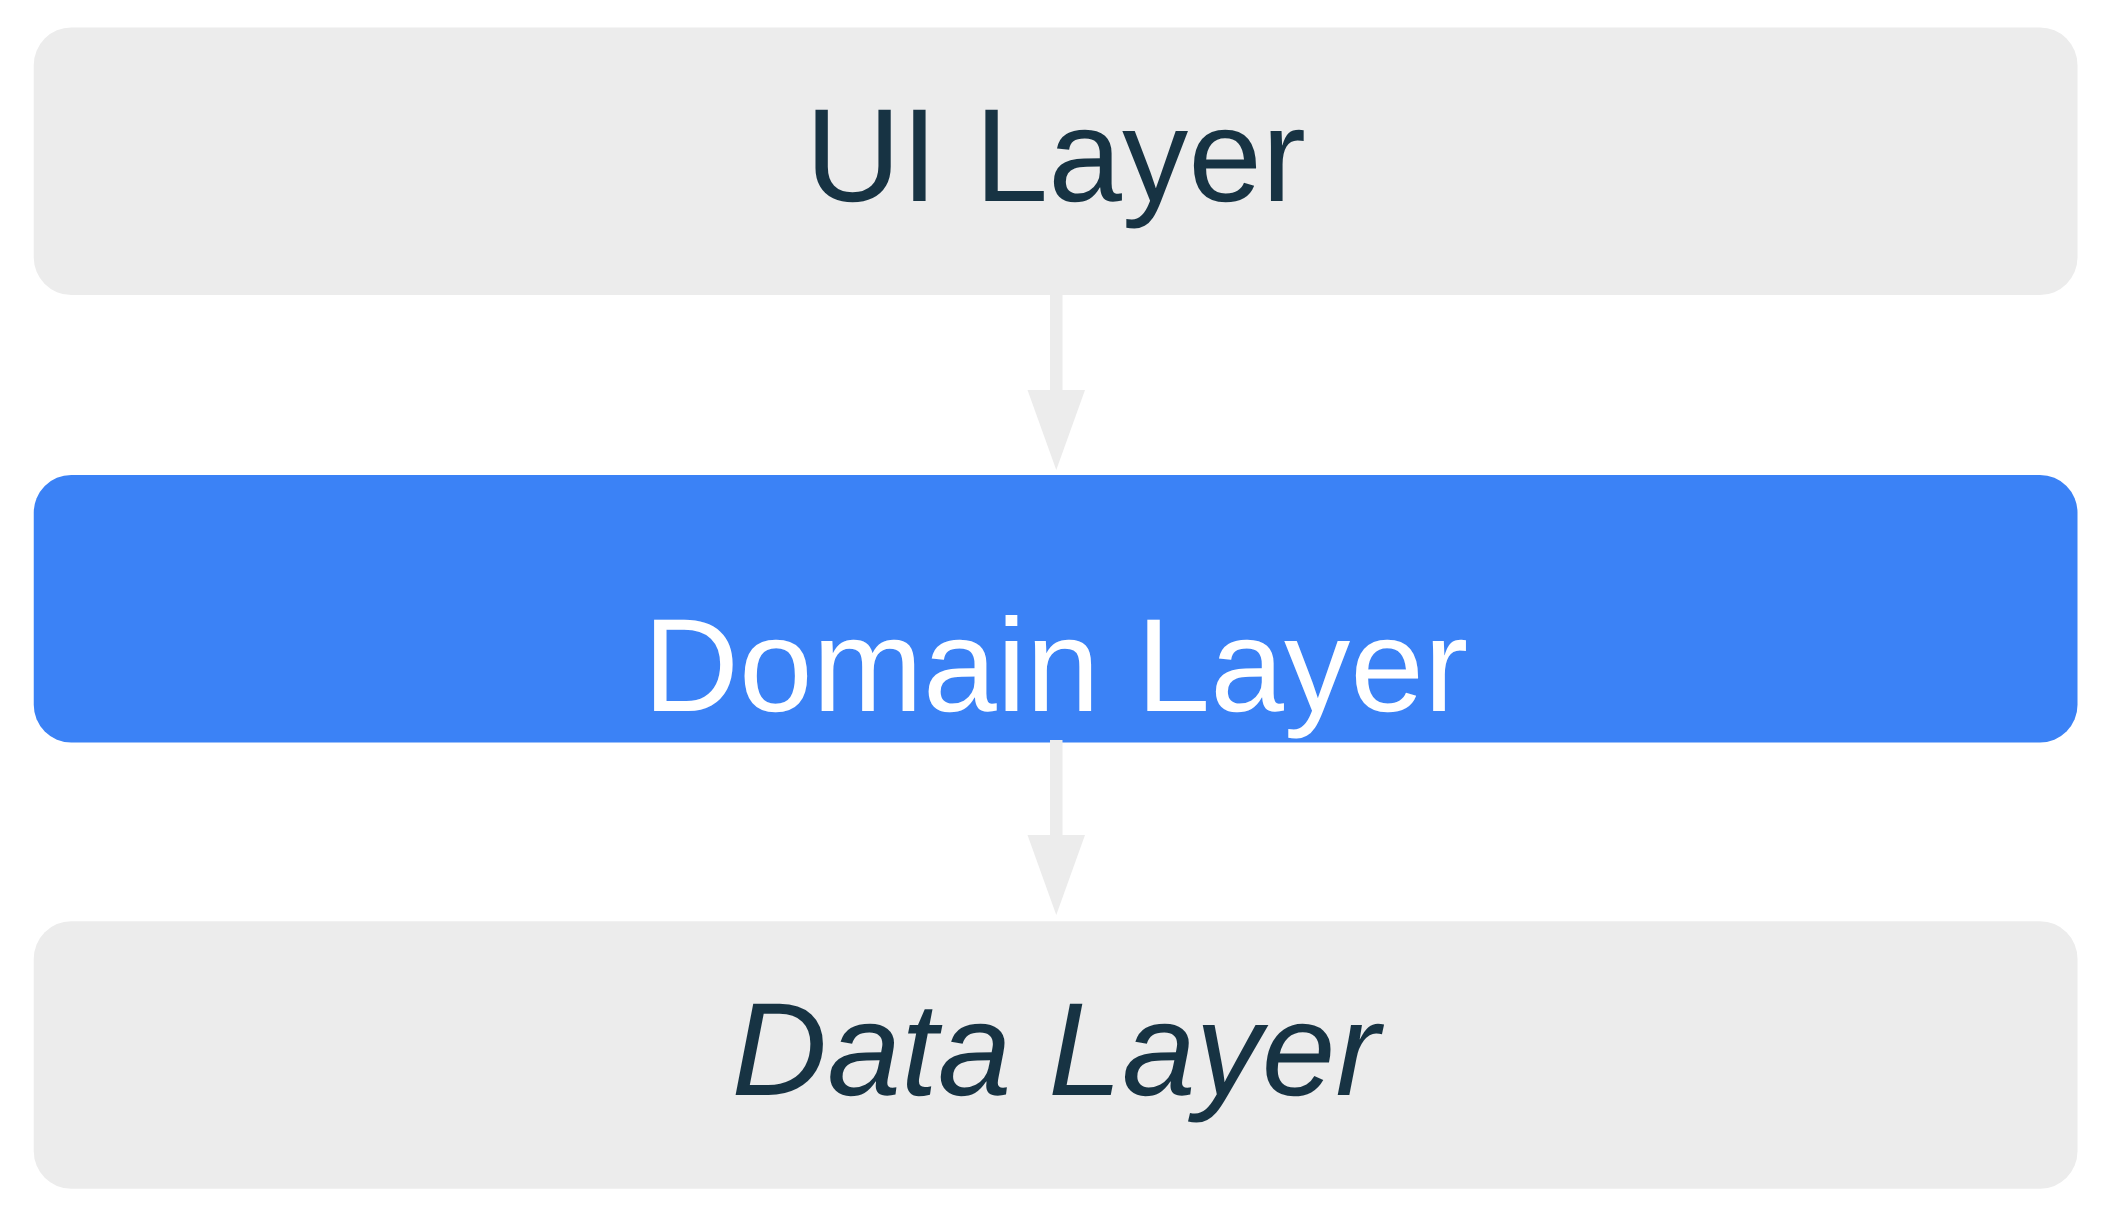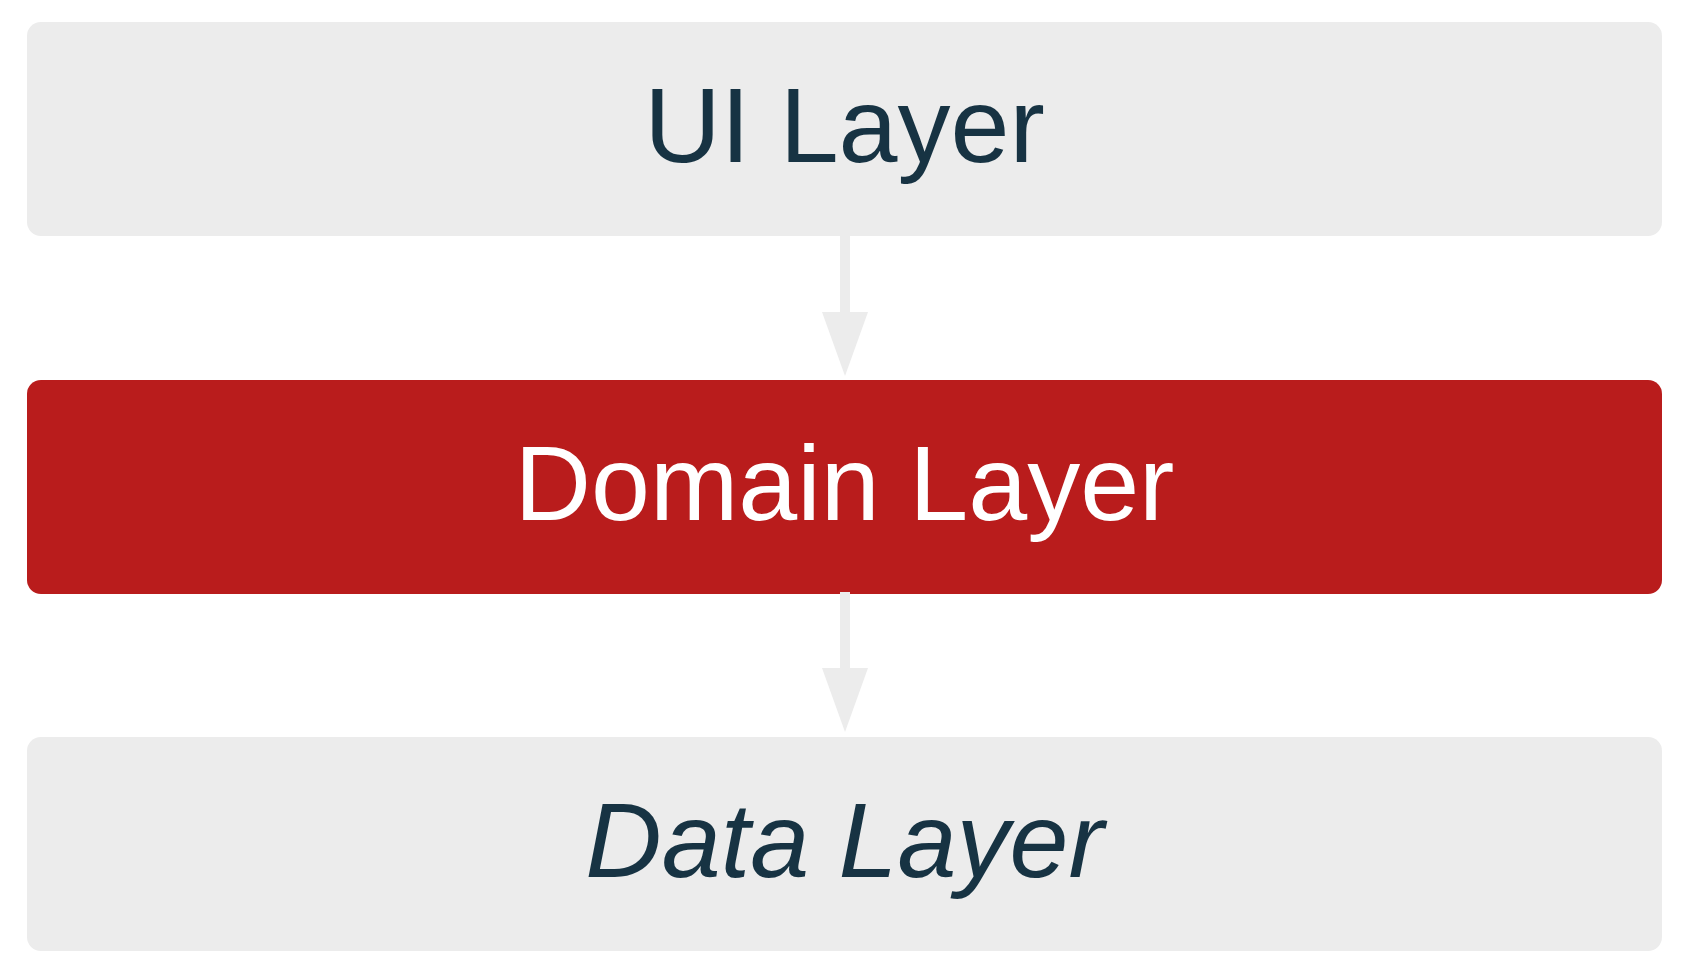--- a/index.html
+++ b/index.html
@@ -13,21 +13,21 @@
     width: 1687px;
     height: 979px;
     background: #ffffff;
     overflow: hidden;
   }
   .layer-box {
     position: absolute;
     left: 27px;
     width: 1635px;
     height: 214px;
-    border-radius: 14px;
+    border-radius: 30px;
     display: flex;
     align-items: center;
     justify-content: center;
   }
   .layer-ui    { top: 22px;  background: #ececec; }
   .layer-domain{ top: 380px; background: #4d80e9; }
   .layer-data  { top: 737px; background: #ececec; }
   .layer-label {
     font-size: 106px;
     line-height: 1;
@@ -70,21 +70,21 @@
 
   <div class="layer-box layer-ui" style="background-color: rgb(236, 236, 236);">
     <span class="layer-label" style="color: rgb(23, 51, 67);">UI Layer</span>
   </div>
 
   <div class="arrow arrow-1">
     <div class="arrow-shaft" style="background-color: rgb(236, 236, 236);"></div>
     <div class="arrow-head" style="border-top-color: rgb(236, 236, 236);"></div>
   </div>
 
-  <div class="layer-box layer-domain" style="background-color: #b91c1c;">
+  <div class="layer-box layer-domain" style="background-color: #3b82f6; align-items: flex-end;">
     <span class="layer-label" style="color: rgb(255, 255, 255);">Domain Layer</span>
   </div>
 
   <div class="arrow arrow-2">
     <div class="arrow-shaft" style="background-color: rgb(236, 236, 236);"></div>
     <div class="arrow-head" style="border-top-color: rgb(236, 236, 236);"></div>
   </div>
 
   <div class="layer-box layer-data" style="background-color: rgb(236, 236, 236); font-style: italic;">
     <span class="layer-label" style="color: rgb(23, 51, 67);">Data Layer</span>

